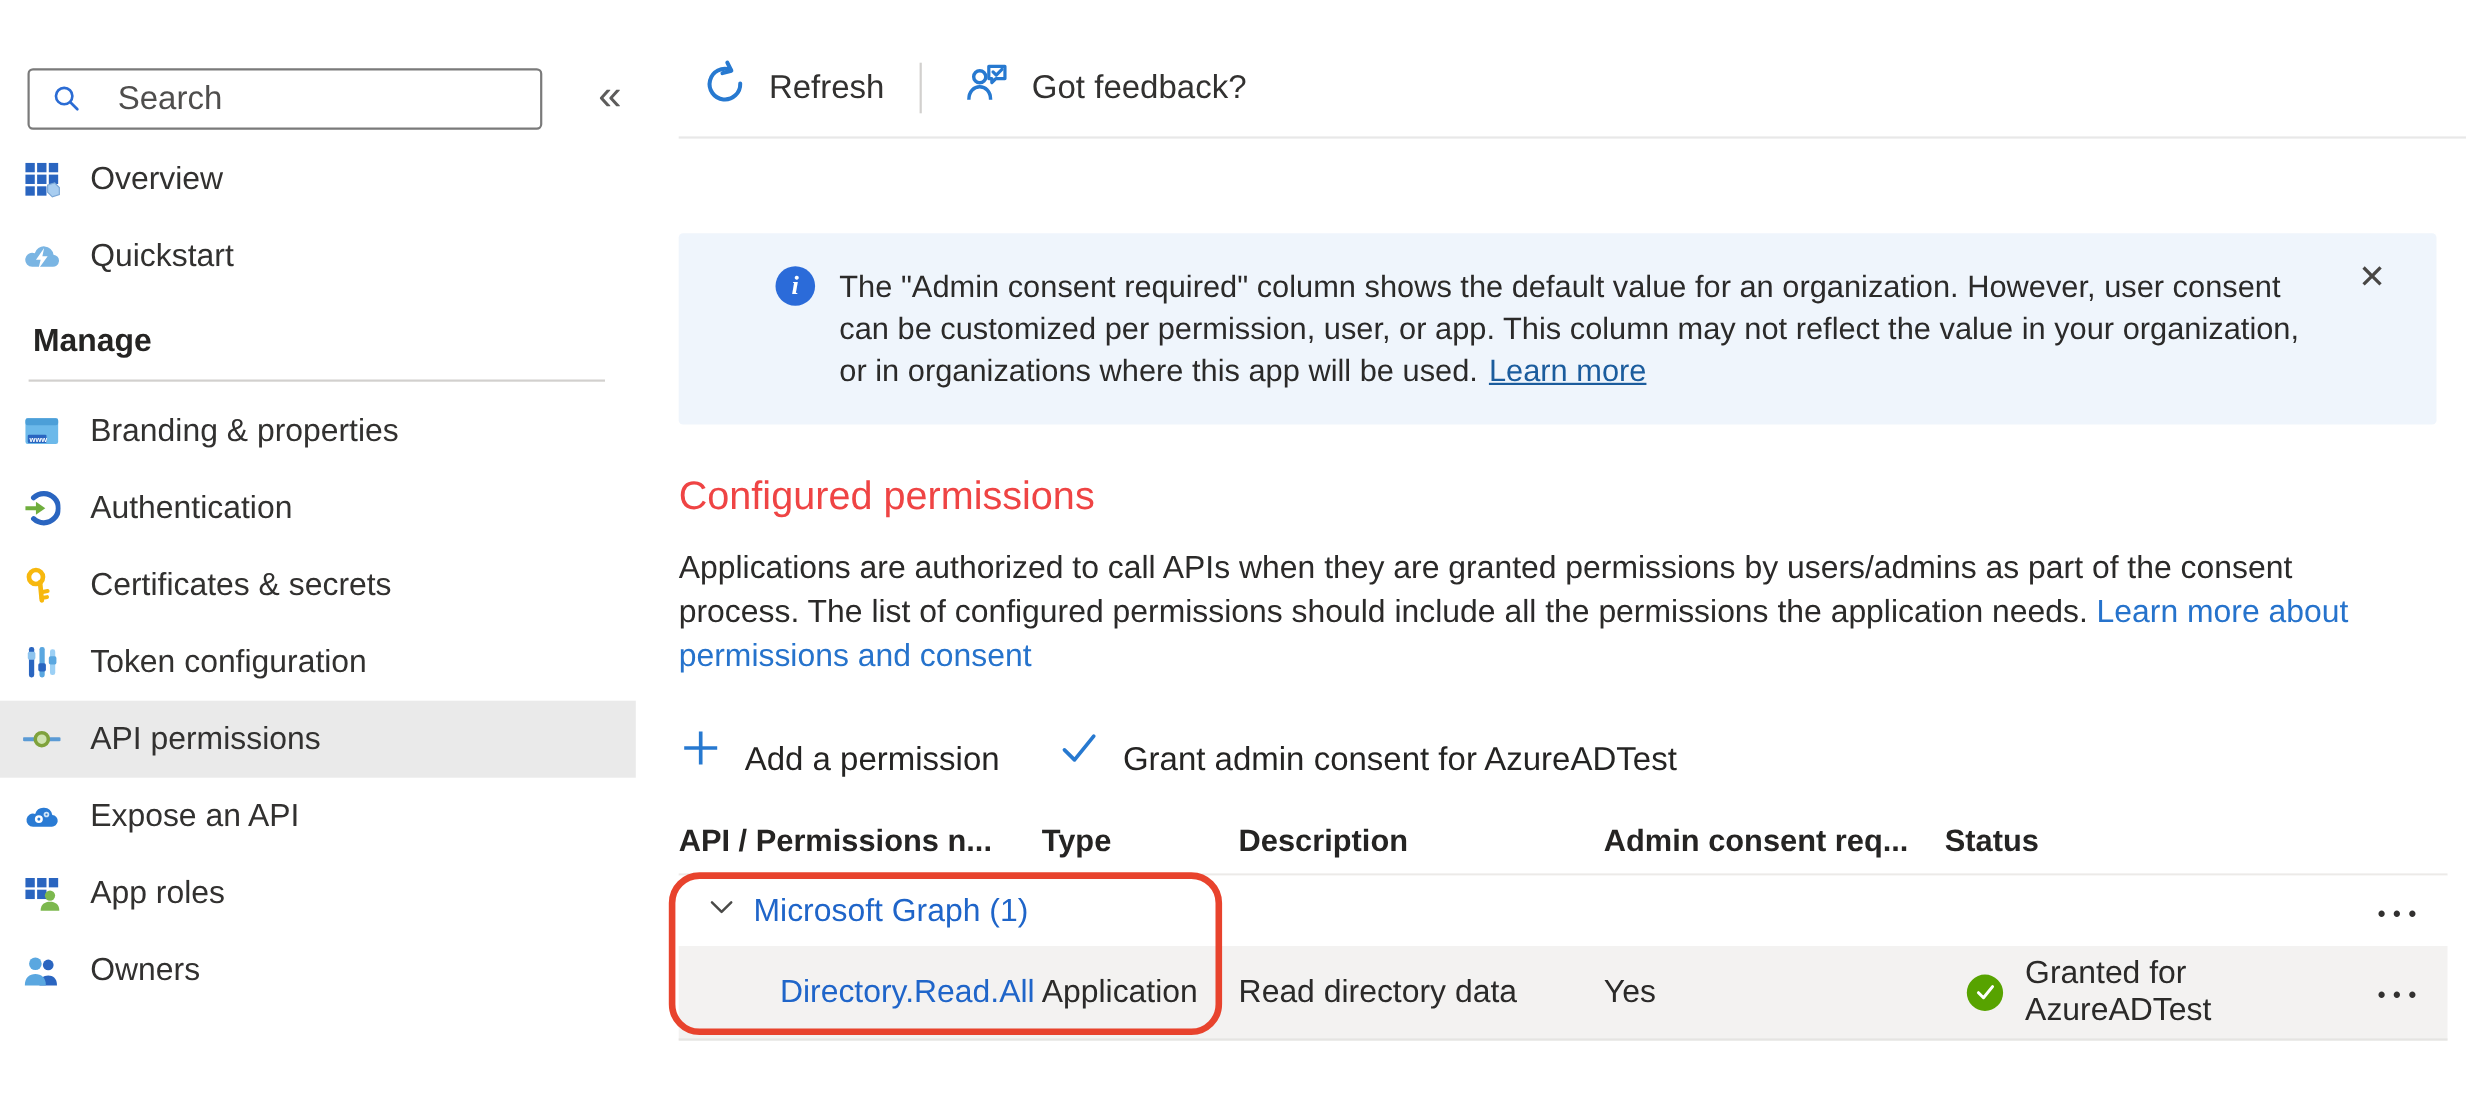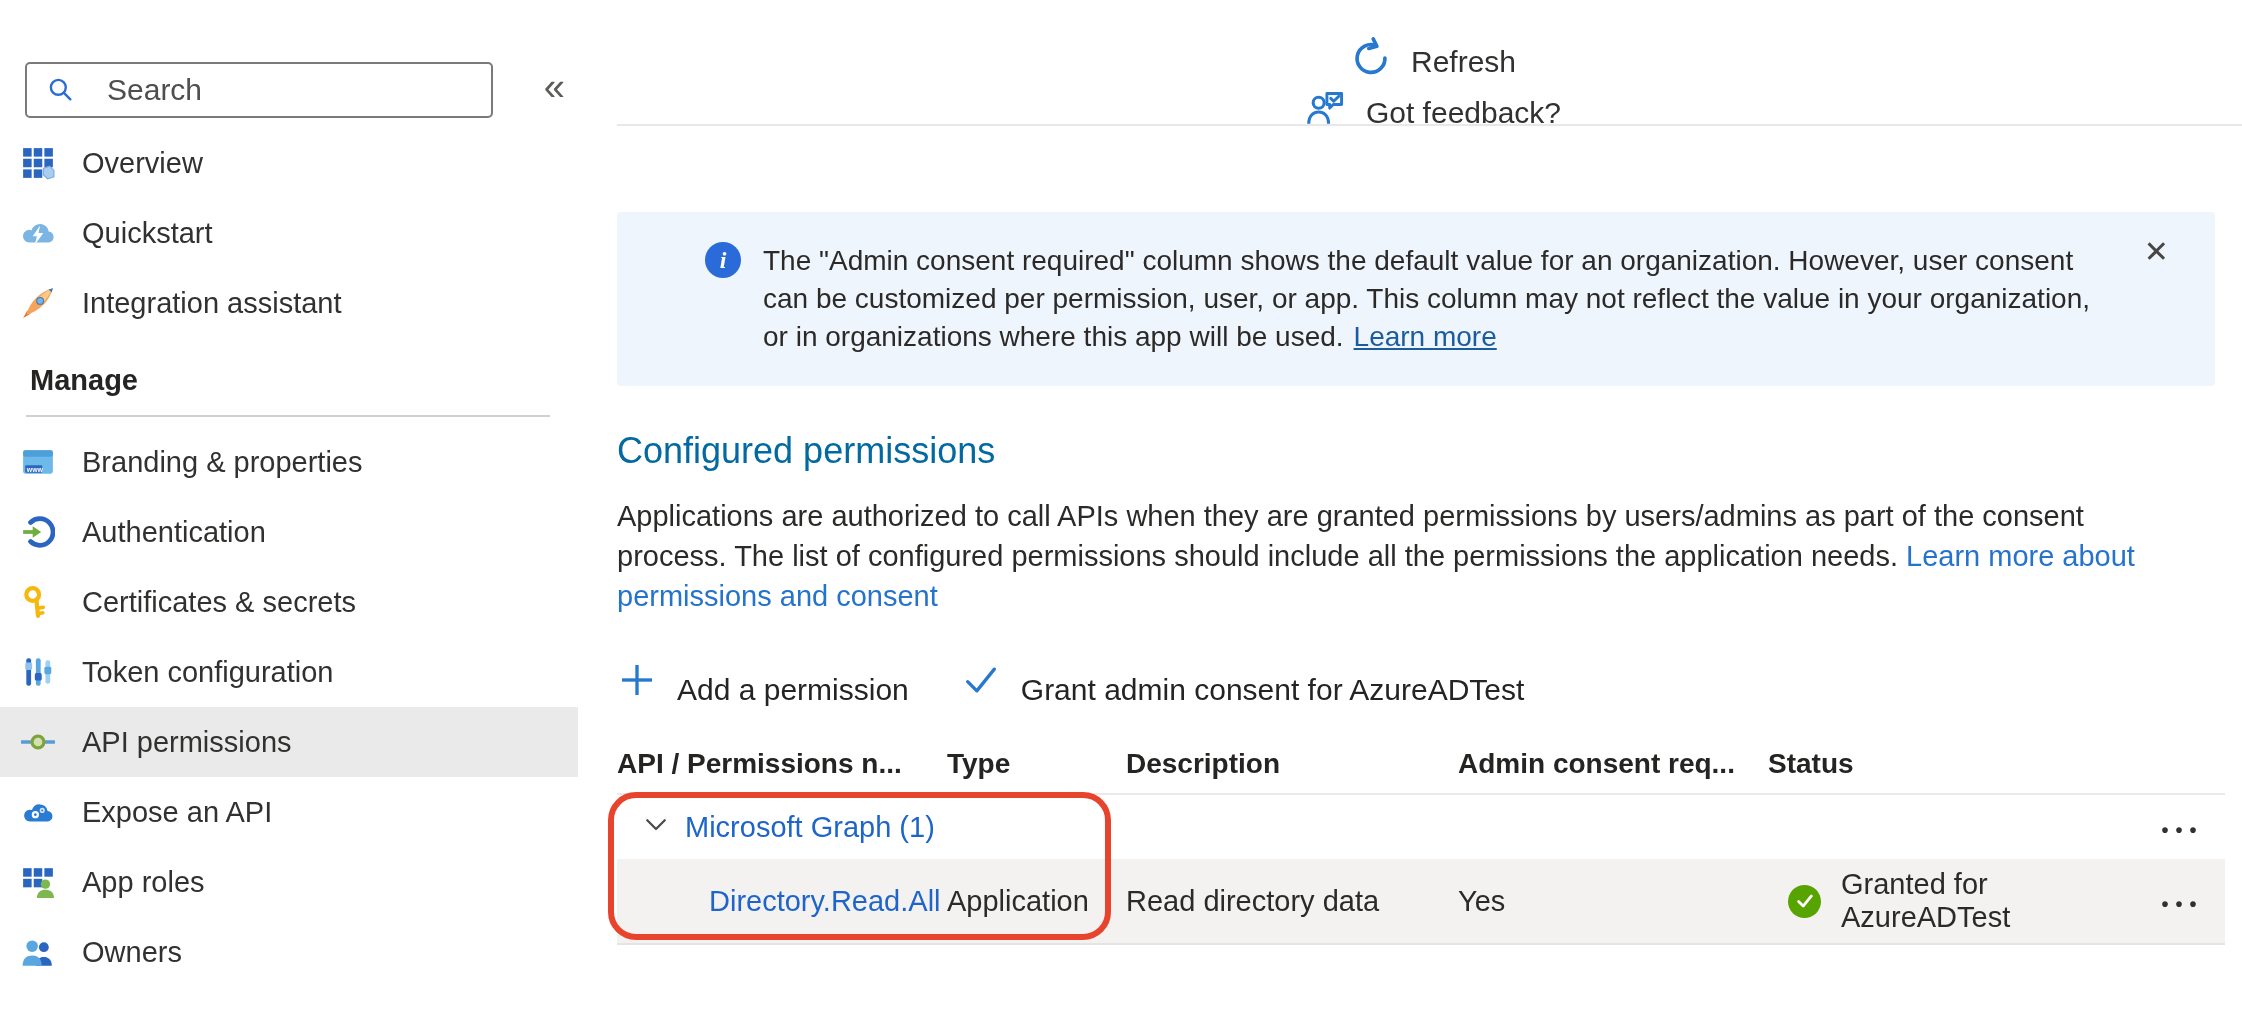--- a/index.html
+++ b/index.html
@@ -23,34 +23,34 @@
     font-size:29px; cursor:pointer; }
   .nav-item.selected { background:#eaeaea; }
   .nav-icon { width:36px; height:36px; flex:0 0 36px; display:flex; align-items:center; justify-content:center; }
   .nav-section { padding:26px 0 10px 30px; font-size:29px; font-weight:bold; color:#252423; }
   .nav-divider { border:none; border-top:2px solid #d2d0ce; margin:8px 28px 10px 26px; }
 
   
   .main { position:absolute; left:617px; top:0; width:1625px; height:1012px; }
 
   .toolbar { position:relative; height:126px; border-bottom:2px solid #e8e8e8;
-    display:flex; align-items:center; padding-top:36px; gap:0;flex-direction:column; }
+    display:flex; align-items:center; padding-top:36px; gap:0; }
   .toolbar-btn { display:flex; align-items:center; gap:18px; background:none; border:none;
     font-size:30px; color:#323130; cursor:pointer; font-family:"Liberation Sans", sans-serif; padding:0 14px 0 20px; }
   .toolbar-sep { width:2px; height:46px; background:#d2d0ce; margin:0 18px; }
 
   .banner { margin-top:86px; width:1598px; background:#eff5fc; border-radius:4px;
     position:relative; padding:30px 120px 30px 88px; }
   .banner-body { display:flex; gap:22px; }
   .banner-text { font-size:28px; line-height:38px; color:#2b2a29; max-width:1430px; }
   .banner-link { color:#1b5c9d; text-decoration:underline; margin-left:10px; cursor:pointer; }
   .banner-close { position:absolute; top:22px; right:46px; background:none; border:none;
     font-size:30px; color:#484644; cursor:pointer; }
 
-  .page-heading { margin-top:44px; font-size:36px; font-weight:400; color:#0369a1; }
+  .page-heading { margin-top:44px; font-size:36px; font-weight:400; color:#ef4444; }
 
   .lead { margin-top:24px; width:1560px; font-size:29px; line-height:40px; color:#2b2a29; }
   .lead-link { color:#2673cc; cursor:pointer; text-decoration:none; margin-left:8px; }
 
   .actions { margin-top:44px; display:flex; align-items:center; gap:52px; }
   .action-btn { display:flex; align-items:flex-end; gap:20px; background:none; border:none;
     font-size:30px; color:#252423; cursor:pointer; font-family:"Liberation Sans", sans-serif; }
 
   
   .table-wrap { position:relative; margin-top:28px; width:1608px; }
@@ -119,32 +119,20 @@
     <div class="nav-item">
       <span class="nav-icon">
         <svg width="34" height="34" viewBox="0 0 32 32">
           <path d="M8 25 a6 6 0 1 1 2-11.6 A8.2 8.2 0 0 1 26 14.6 a5.2 5.2 0 0 1 -1 10.4 z" fill="#7ab5e3"></path>
           <polygon points="18,9 11,19 15,19 13,27 21,16 16.5,16" fill="#ffffff"></polygon>
         </svg>
       </span>
       <span>Quickstart</span>
     </div>
 
-    <div class="nav-item">
-      <span class="nav-icon">
-        <svg width="34" height="34" viewBox="0 0 32 32">
-          <polygon points="2,30 9,26 6,23" fill="#e8702a"></polygon>
-          <path d="M5 27 C8 15 18 5 30 2 C27 14 17 24 5 27 z" fill="#f5a45d"></path>
-          <path d="M30 2 C27 8 24 12 21 15 L17 11 C21 7 25 4 30 2 z" fill="#f8c989"></path>
-          <circle cx="18" cy="14" r="3.2" fill="#7ab5e3" stroke="#3c78b8" stroke-width="1"></circle>
-          <polygon points="30,2 26,3.4 28.8,6" fill="#3c78b8"></polygon>
-        </svg>
-      </span>
-      <span>Integration assistant</span>
-    </div>
 
     <div class="nav-section">Manage</div>
     <hr class="nav-divider">
 
     <div class="nav-item">
       <span class="nav-icon">
         <svg width="34" height="34" viewBox="0 0 32 32">
           <rect x="2" y="5" width="28" height="22" rx="2" fill="#6cb9ea"></rect>
           <rect x="2" y="5" width="28" height="6" rx="2" fill="#4c9fd8"></rect>
           <rect x="4" y="19" width="16" height="7" rx="1" fill="#2a65c0"></rect>

